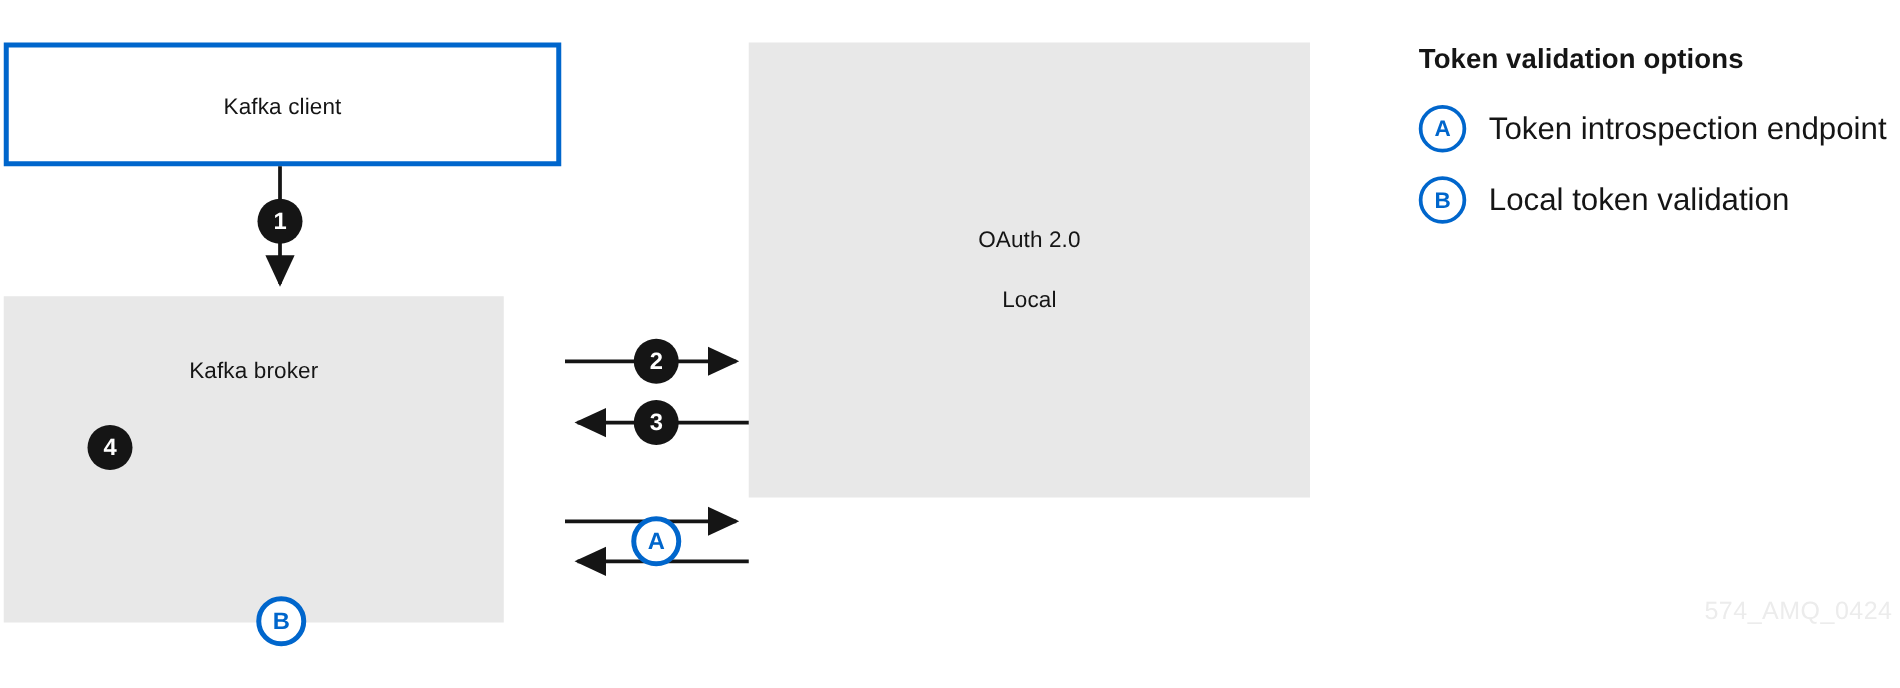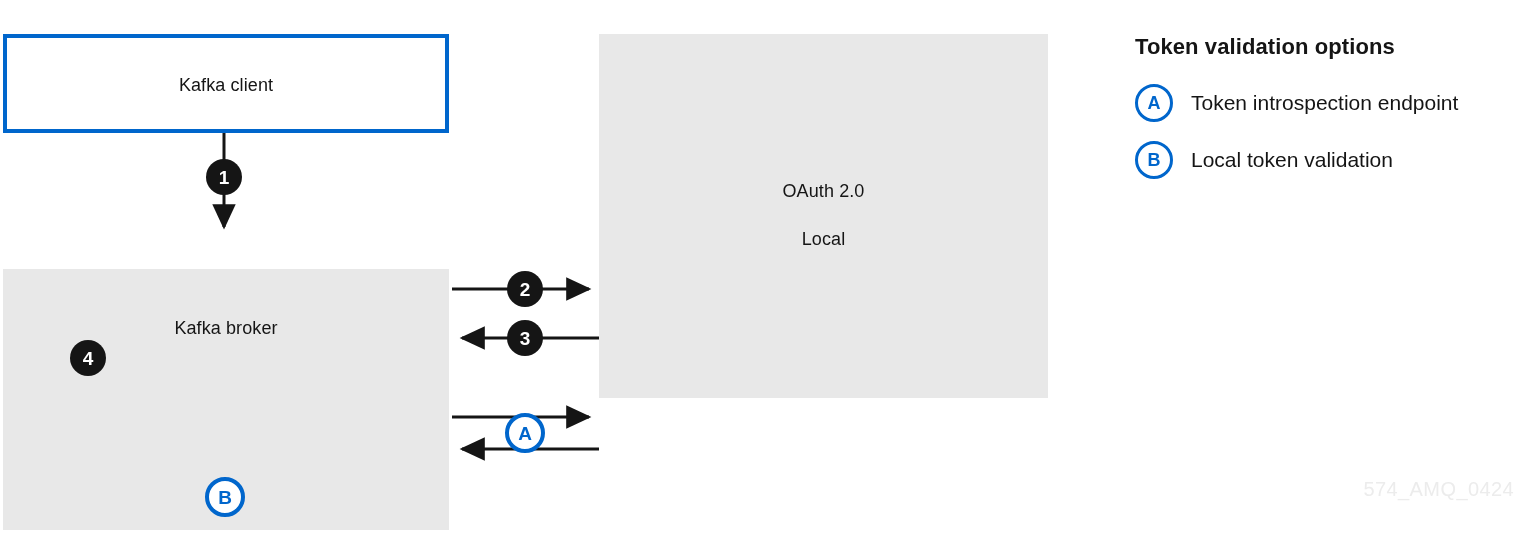--- a/index.html
+++ b/index.html
@@ -26,24 +26,23 @@
     left: 3px;
     top: 34px;
     width: 446px;
     height: 99px;
     border: 4px solid #0066CC;
     background: #ffffff;
   }
   .broker-box {
     left: 3px;
     top: 237px;
-    width: 446px;
+    width: 400px;
     height: 261px;
     background: #e8e8e8;
-    margin-top: 32px;
   }
   .oauth-box {
     left: 599px;
     top: 34px;
     width: 449px;
     height: 364px;
     background: #e8e8e8;
   }
   .box-label {
     position: absolute;
@@ -144,21 +143,21 @@
     font-size: 18px;
     font-weight: 700;
     display: flex;
     align-items: center;
     justify-content: center;
     box-sizing: border-box;
     line-height: 1;
   }
   .legend-text {
     margin-left: 18px;
-    font-size: 21px;
+    font-size: 25px;
     color: #151515;
     white-space: nowrap;
   }
 
   
   .watermark {
     position: absolute;
     right: 6px;
     top: 478px;
     font-size: 20px;

